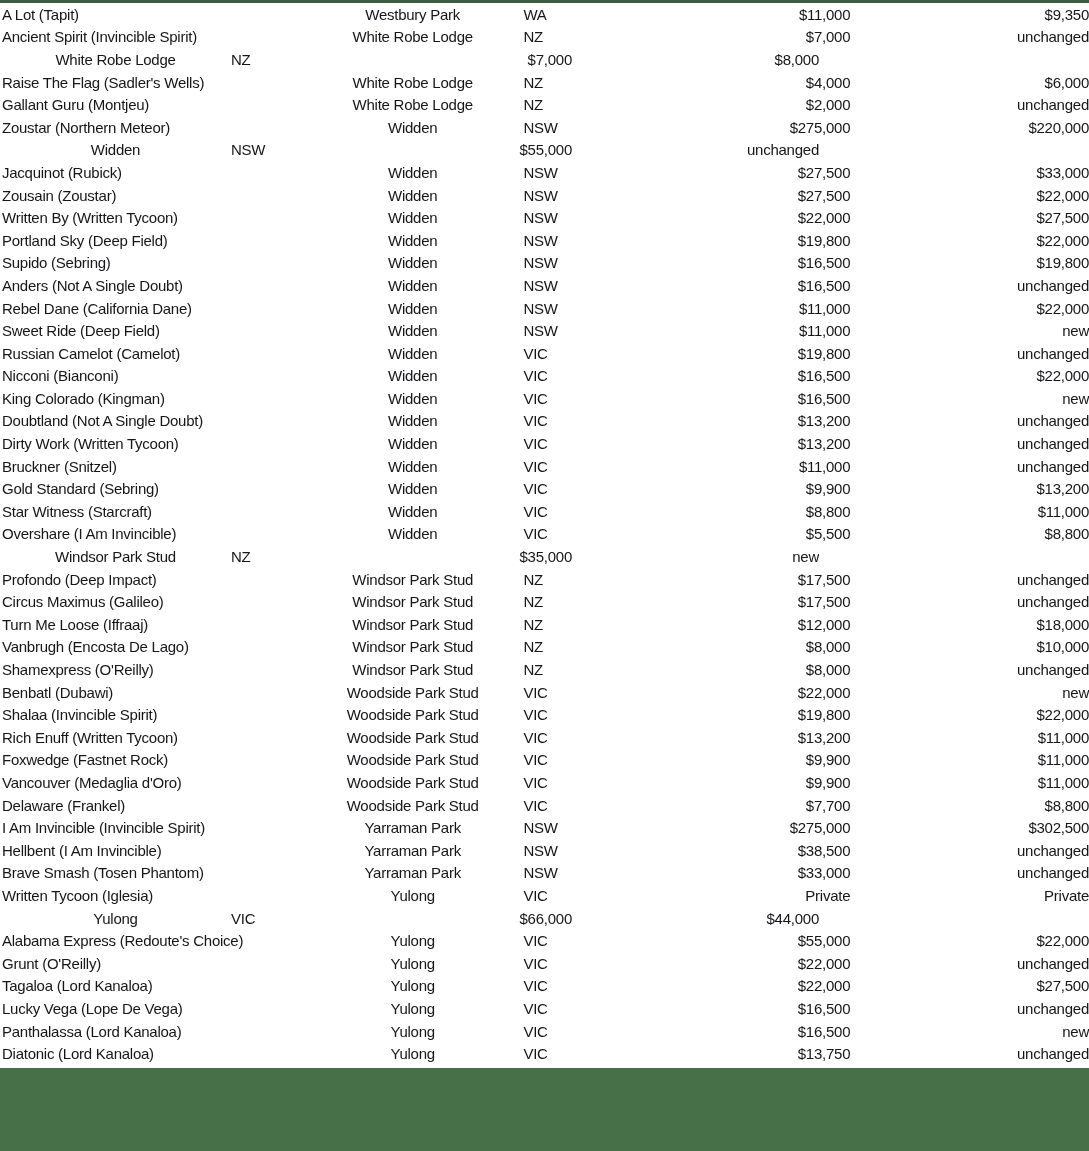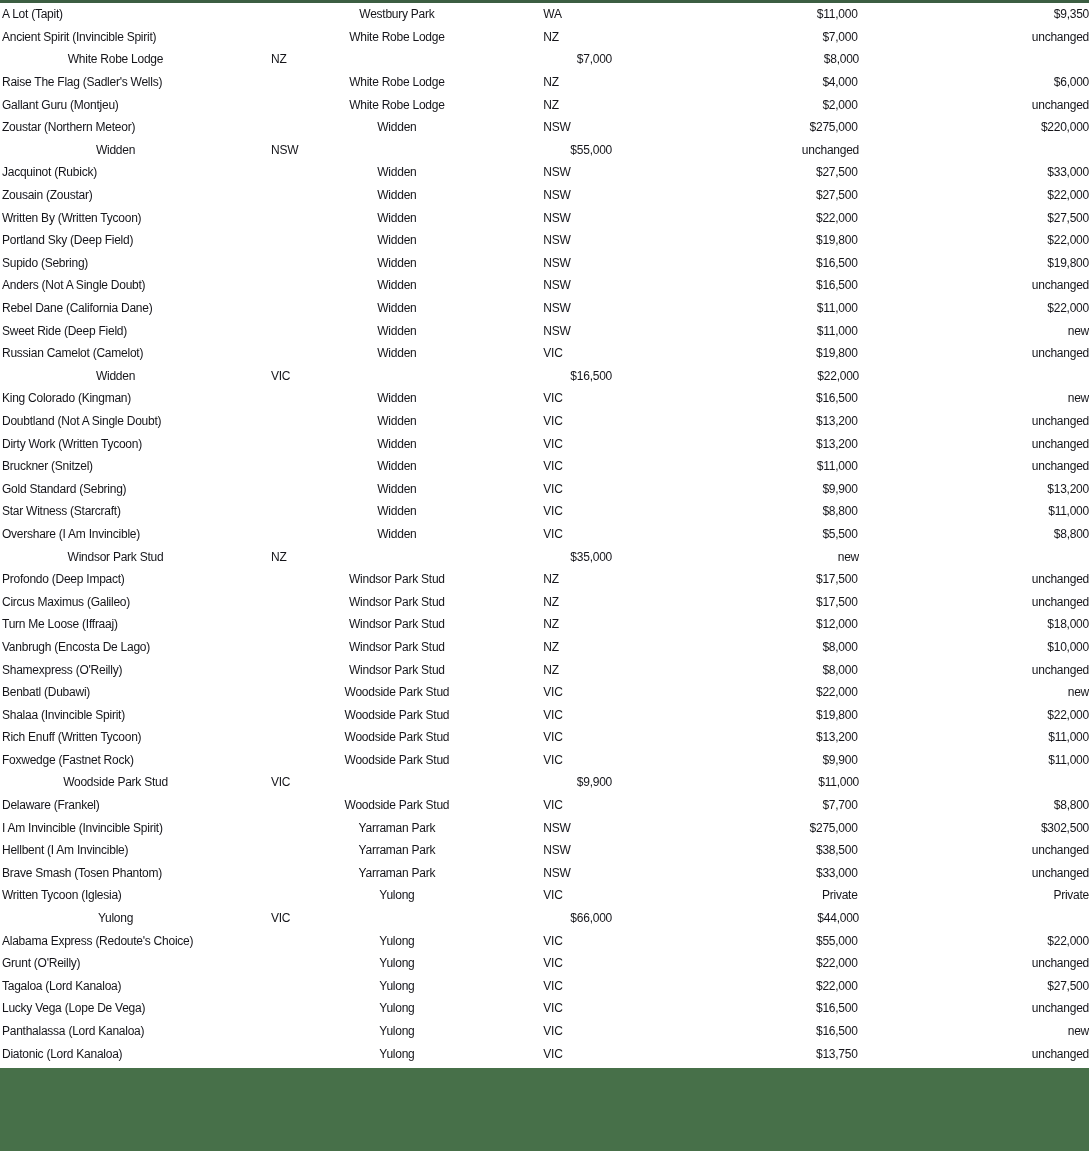--- a/index.html
+++ b/index.html
@@ -22,28 +22,28 @@
   }
   .fee-table {
     width: 1089px;
     height: 1065px;
     overflow: hidden;
   }
   .row {
     height: 22.6px;
     display: flex;
     align-items: center;
-    font-size: 12px;
+    font-size: 15px;
     letter-spacing: -0.25px;
     white-space: nowrap;
   }
   .c { overflow: hidden; }
   .c.name   { width: 313px; padding-left: 2px; text-align: left; }
   .c.farm   { width: 231px; text-align: center; }
-  .c.state  { width: 138px; text-align: left; margin-left: 40px; }
+  .c.state  { width: 138px; text-align: left; }
   .c.fee    { width: 203px; text-align: right; }
   .c.change { width: 199px; text-align: right; margin-left: 48px; }
   .footer-band {
     position: absolute;
     left: 0;
     right: 0;
     bottom: 0;
     height: 83px;
     background: #477049;
   }
@@ -175,20 +175,21 @@
 
     <div class="row">
       <div class="c name">Russian Camelot (Camelot)</div>
       <div class="c farm">Widden</div>
       <div class="c state">VIC</div>
       <div class="c fee">$19,800</div>
       <div class="c change">unchanged</div>
     </div>
 
     <div class="row">
+      <div class="c name">Nicconi (Bianconi)</div>
       <div class="c farm">Widden</div>
       <div class="c state">VIC</div>
       <div class="c fee">$16,500</div>
       <div class="c change">$22,000</div>
     </div>
 
     <div class="row">
       <div class="c name">King Colorado (Kingman)</div>
       <div class="c farm">Widden</div>
       <div class="c state">VIC</div>
@@ -317,20 +318,21 @@
 
     <div class="row">
       <div class="c name">Foxwedge (Fastnet Rock)</div>
       <div class="c farm">Woodside Park Stud</div>
       <div class="c state">VIC</div>
       <div class="c fee">$9,900</div>
       <div class="c change">$11,000</div>
     </div>
 
     <div class="row">
+      <div class="c name">Vancouver (Medaglia d'Oro)</div>
       <div class="c farm">Woodside Park Stud</div>
       <div class="c state">VIC</div>
       <div class="c fee">$9,900</div>
       <div class="c change">$11,000</div>
     </div>
 
     <div class="row">
       <div class="c name">Delaware (Frankel)</div>
       <div class="c farm">Woodside Park Stud</div>
       <div class="c state">VIC</div>

